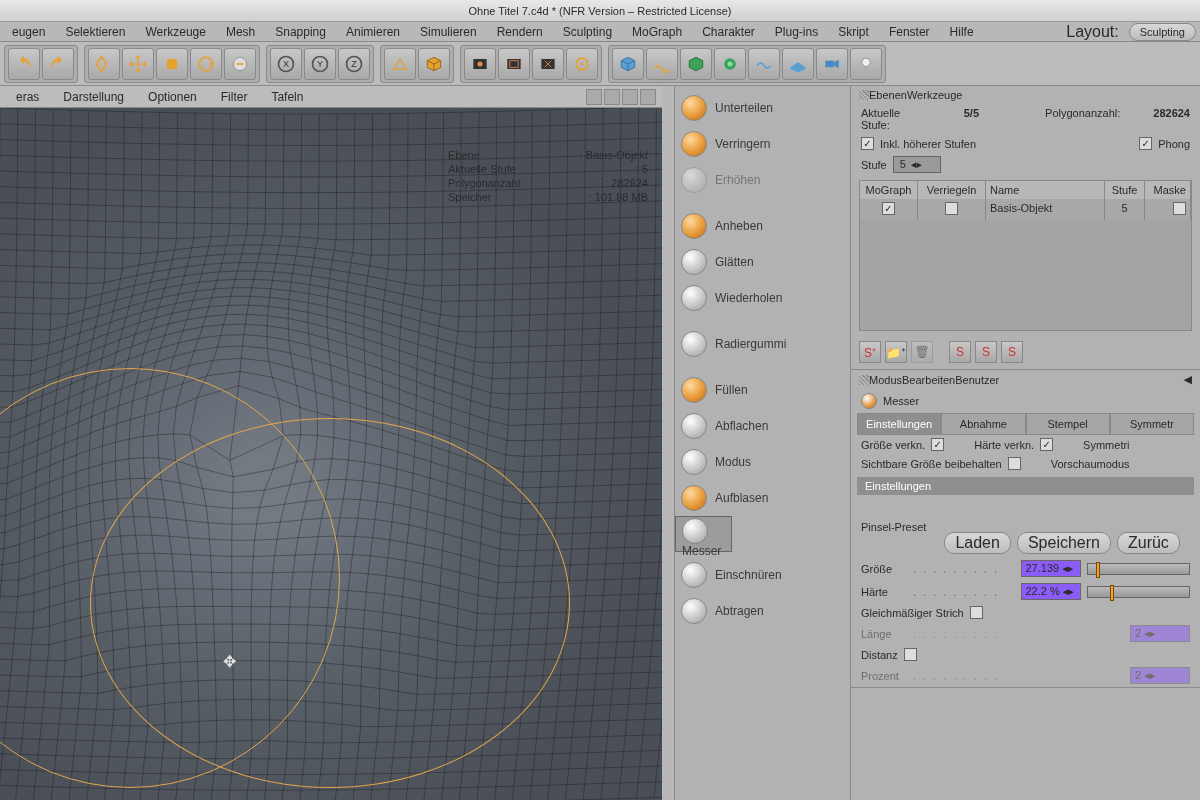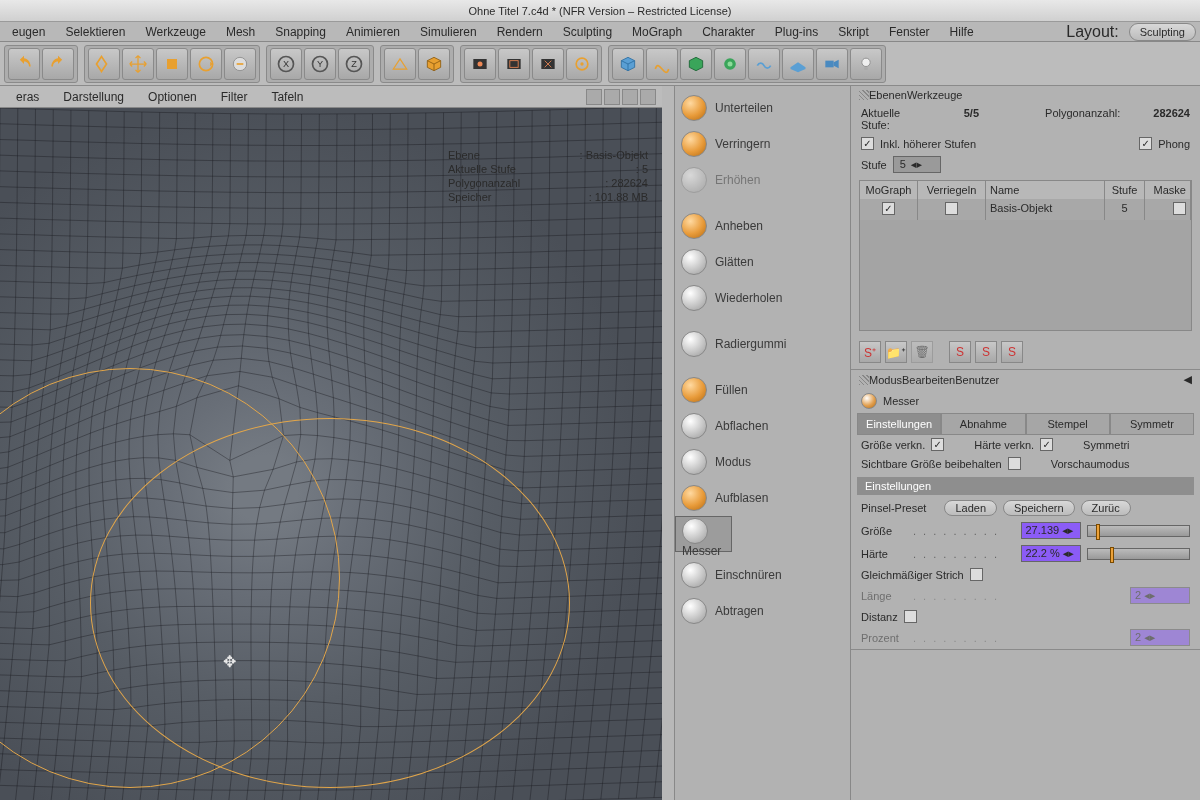--- a/index.html
+++ b/index.html
@@ -70,21 +70,21 @@
 .iconrow .sq { width: 22px; height: 22px; border: 1px solid #888; background: linear-gradient(#c8c8c8,#a8a8a8); display:flex;align-items:center;justify-content:center; font-size:12px;}
 .iconrow .sq.red { color:#c33; }
 .iconrow .sep { width:8px; }
 
 .attr-title { display: flex; align-items: center; gap: 6px; padding: 4px 10px; }
 .attr-title .aicon{ width:16px;height:16px;border-radius:50%;background:radial-gradient(circle at 35% 30%,#fff,#e2a050 55%,#b46a12);border:1px solid #888;}
 .tabs { display: flex; margin: 0 6px; }
 .tabs .tab { flex: 1; text-align: center; padding: 4px 0; border: 1px solid #888; background: #a6a6a6; font-size: 11px; }
 .tabs .tab.active { background: #8e8e8e; color:#fff; }
 .section-label { background: #8e8e8e; color:#fff; padding: 3px 8px; margin: 4px 6px 2px; font-size: 11px; }
-.btn-pill { background: linear-gradient(#d8d8d8,#bcbcbc); border:1px solid #888; border-radius:10px; padding:1px 10px; font-size:11px; }
+.btn-pill { background: linear-gradient(#d8d8d8,#bcbcbc); border:1px solid #888; border-radius:10px; padding:1px 10px; font-size:16px;margin-top:32px; }
 .numfield { background:#8b5cf6;border:1px solid #666;padding:1px 4px;min-width:60px;display:inline-block;text-align:left;}
 .slider { flex:1; height:12px; background:linear-gradient(#bbb,#999); border:1px solid #666; position:relative; }
 .slider .knob { position:absolute; top:-2px; width:4px; height:16px; background:#eca23a; border:1px solid #7a4a00; }
 .dotted { letter-spacing: 2px; color: #666; flex:1; overflow:hidden; white-space:nowrap; }
 .disabled { opacity: .5; }
 </style>
 </head>
 <body>
 
 <div class="titlebar">

